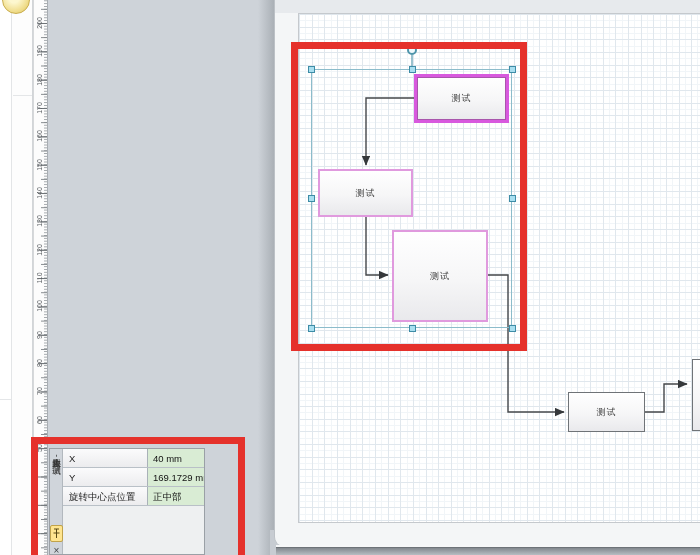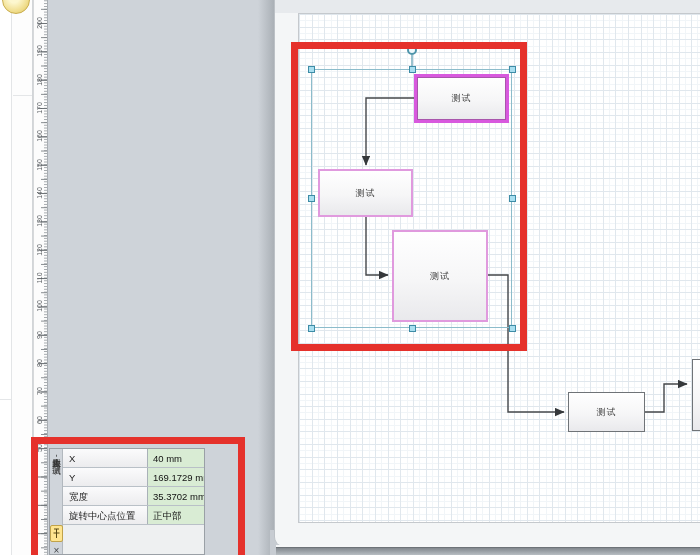--- a/index.html
+++ b/index.html
@@ -183,24 +183,20 @@
     <div class="sp-table">
       <div class="sp-row">
         <div class="sp-label">X</div>
         <div class="sp-value">40 mm</div>
       </div>
       <div class="sp-row">
         <div class="sp-label">Y</div>
         <div class="sp-value">169.1729 mm</div>
       </div>
       <div class="sp-row">
-        <div class="sp-label">宽度</div>
-        <div class="sp-value">35.3702 mm</div>
-      </div>
-      <div class="sp-row">
         <div class="sp-label">旋转中心点位置</div>
         <div class="sp-value">正中部</div>
       </div>
     </div>
   </div>
 
   <div class="red-box" id="red-box-panel"></div>
 
 </div>
 

